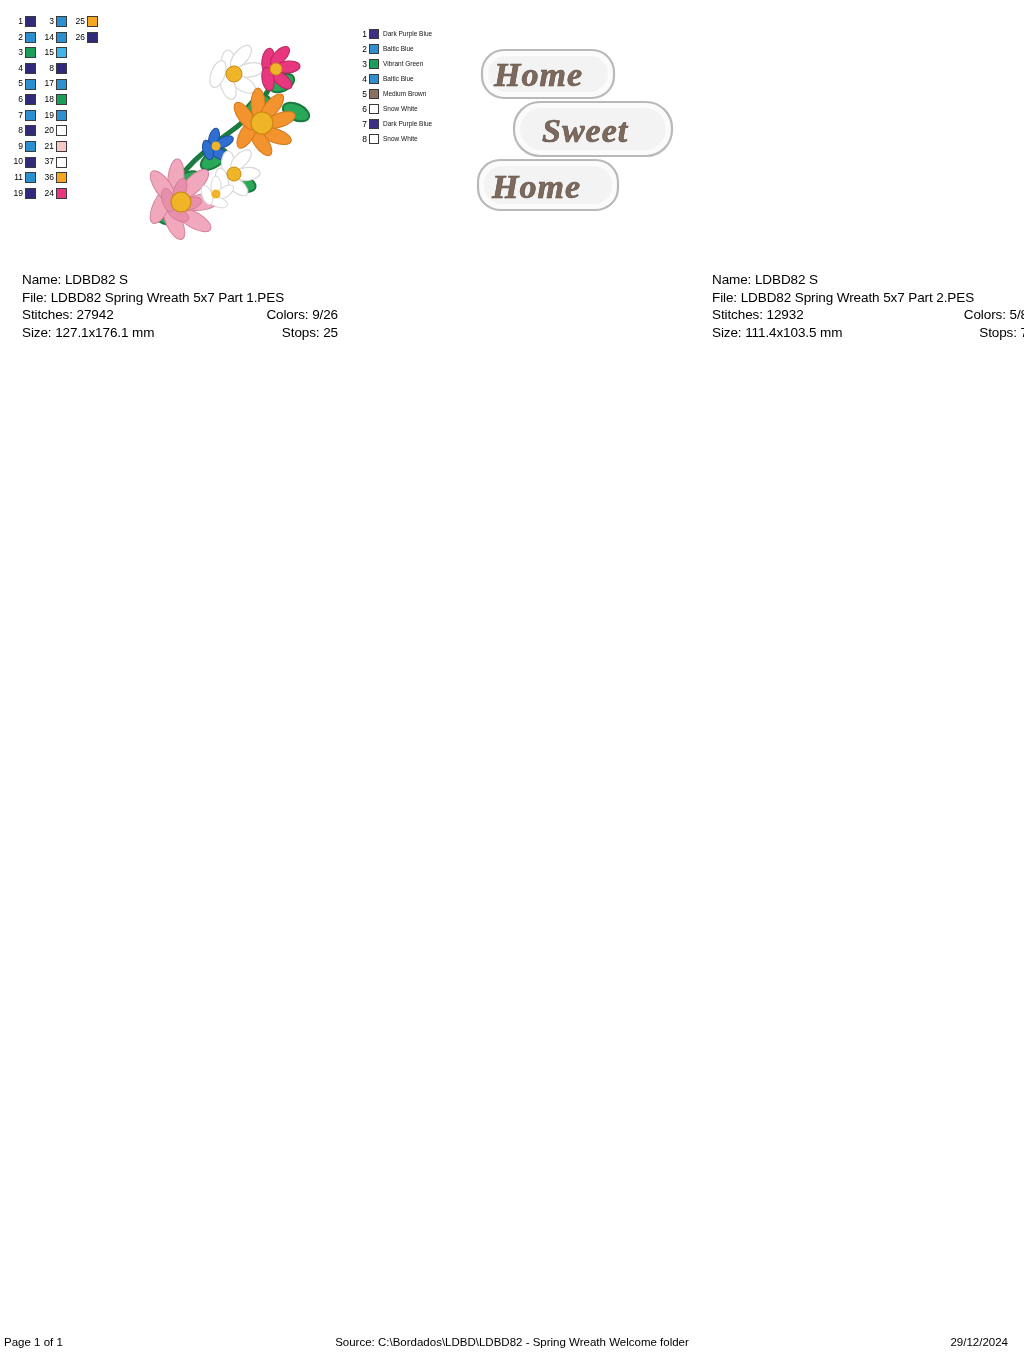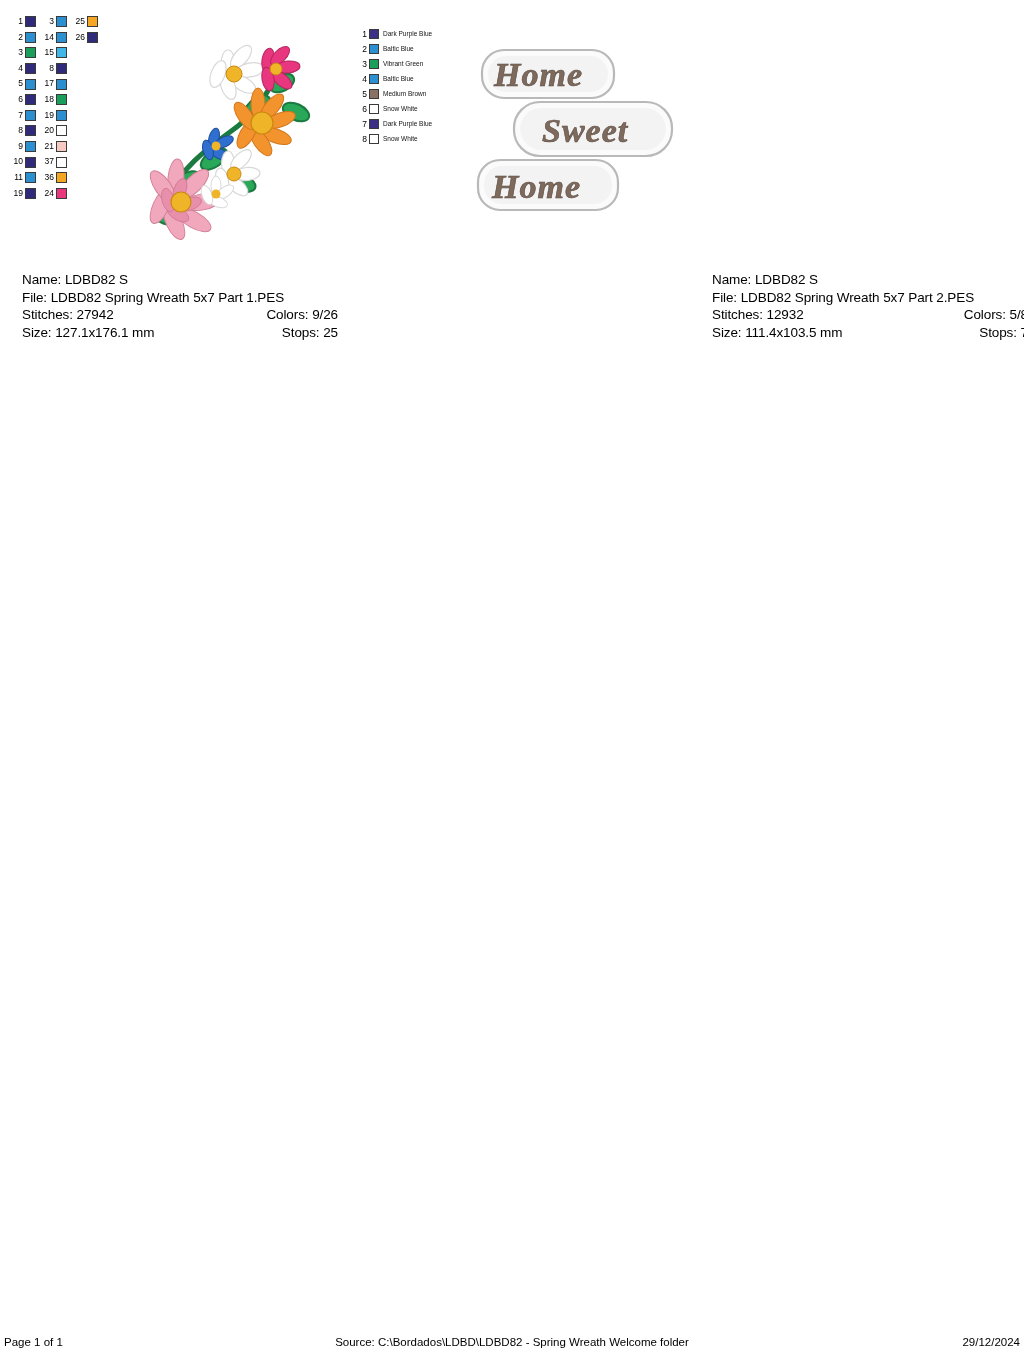--- a/index.html
+++ b/index.html
@@ -123,21 +123,21 @@
   .footer {
     position: absolute;
     left: 0;
     top: 1336px;
     width: 1024px;
     font-size: 11.5px;
     color: #000;
   }
   .footer-left { position: absolute; left: 4px; top: 0; }
   .footer-center { position: absolute; left: 0; top: 0; width: 1024px; text-align: center; }
-  .footer-right { position: absolute; right: 4px; top: 0; }
+  .footer-right { position: absolute; right: 16px; top: 0; }
 </style>
 </head>
 <body>
 
 <div class="page">
 
   <div class="design-block" id="design-1">
 
     <div class="swatch-grid">
       <div class="swatch-row">

